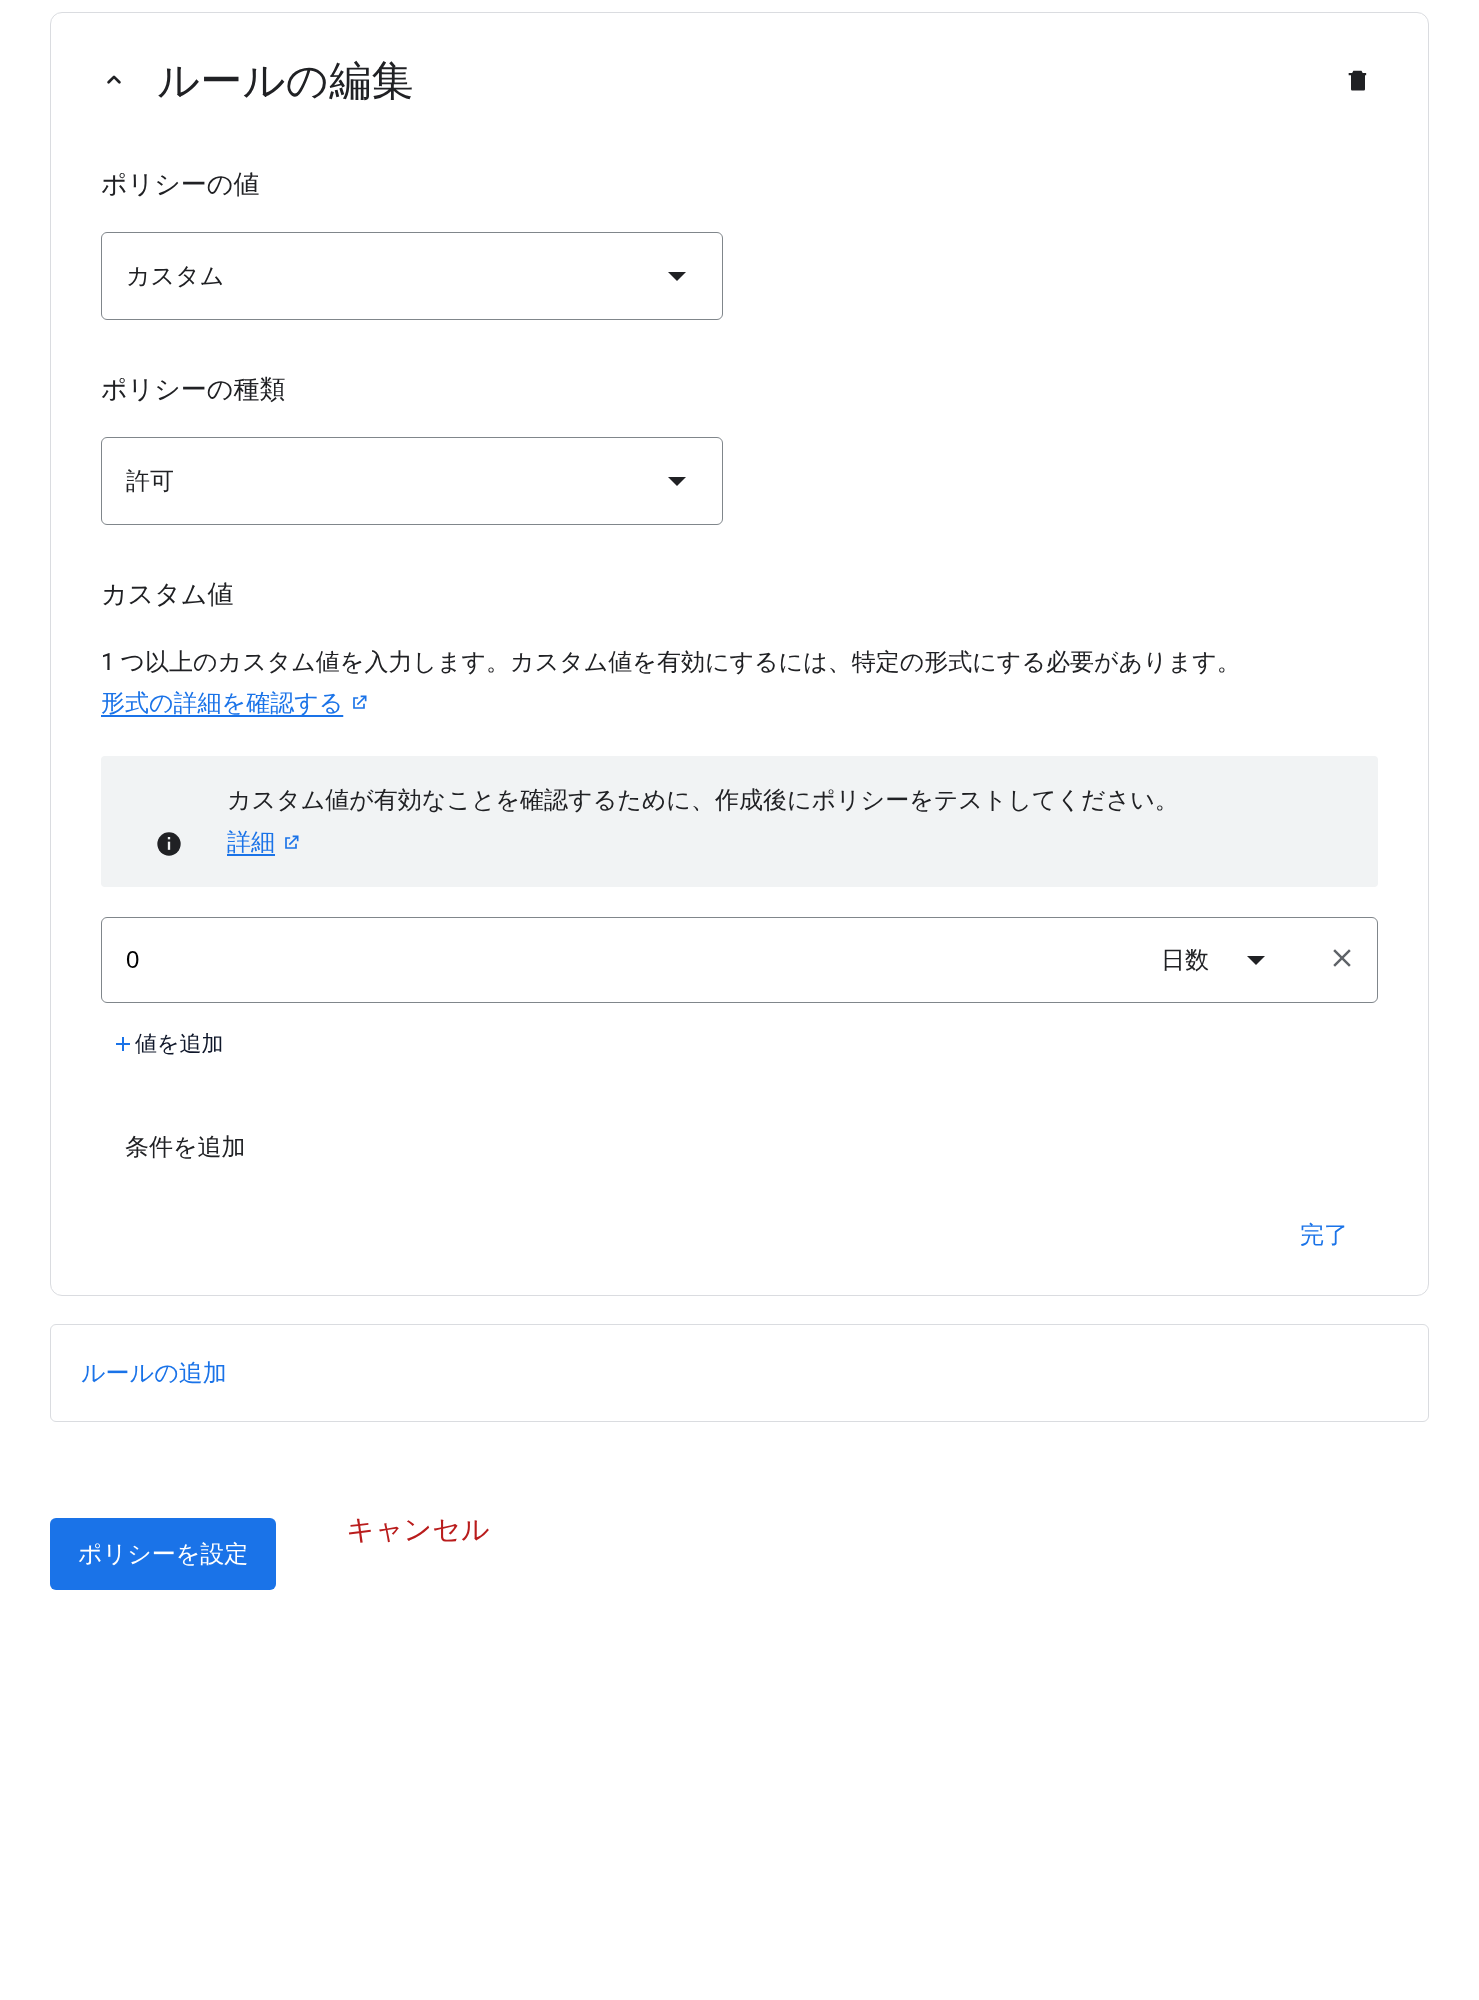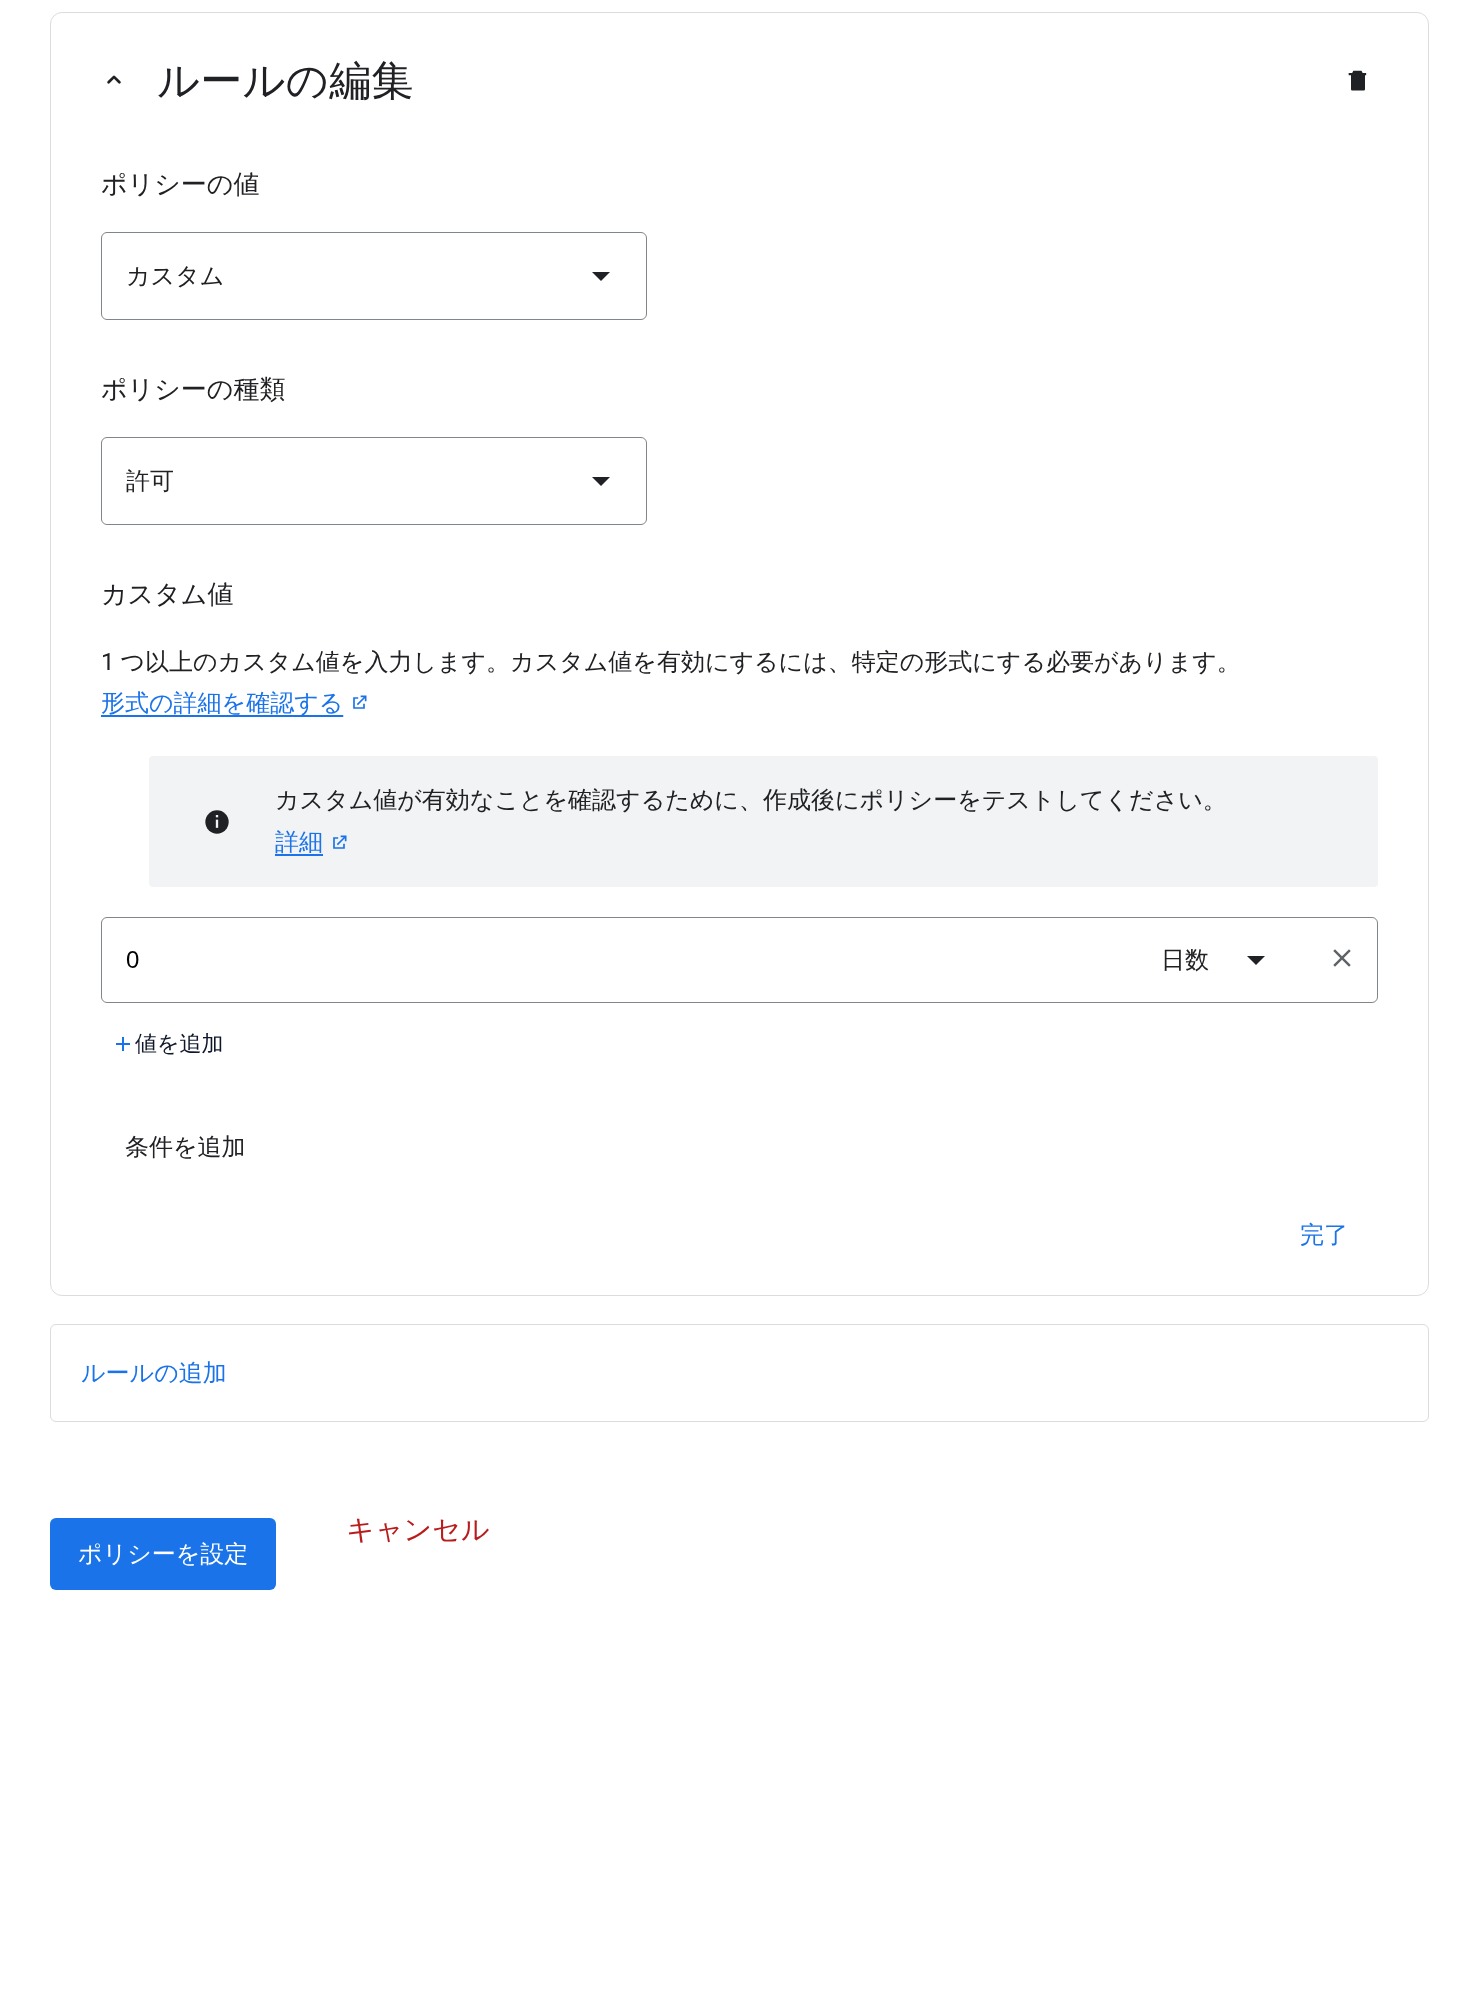--- a/index.html
+++ b/index.html
@@ -54,21 +54,21 @@
     .section-label {
       font-size: 26px;
       font-weight: 400;
       margin-bottom: 30px;
     }
     .section {
       margin-bottom: 52px;
     }
     .select-wrap {
       position: relative;
-      width: 546px;
+      width: 622px;
       border: 1px solid #80868b;
       border-radius: 6px;
       height: 88px;
       display: flex;
       align-items: center;
       padding: 0 24px;
       cursor: pointer;
     }
     .select-value {
       flex: 1;
@@ -97,26 +97,25 @@
       gap: 6px;
     }
     .external-icon {
       width: 20px;
       height: 20px;
       flex-shrink: 0;
     }
     .info-box {
       background: #f1f3f4;
       display: flex;
-      align-items: center;
+      align-items: flex-end;
       gap: 44px;
       padding: 24px 28px 24px 54px;
       border-radius: 4px;
       margin-bottom: 30px;
-      margin-left: 48px;
     }
     .info-icon {
       width: 28px;
       height: 28px;
       margin-top: 6px;
       flex-shrink: 0;
     }
     .info-text {
       font-size: 24px;
       line-height: 1.7;

